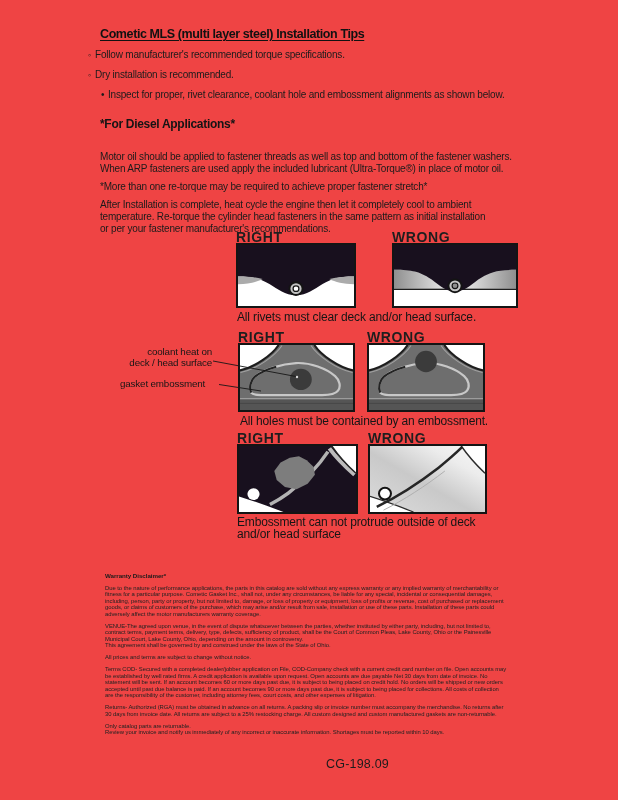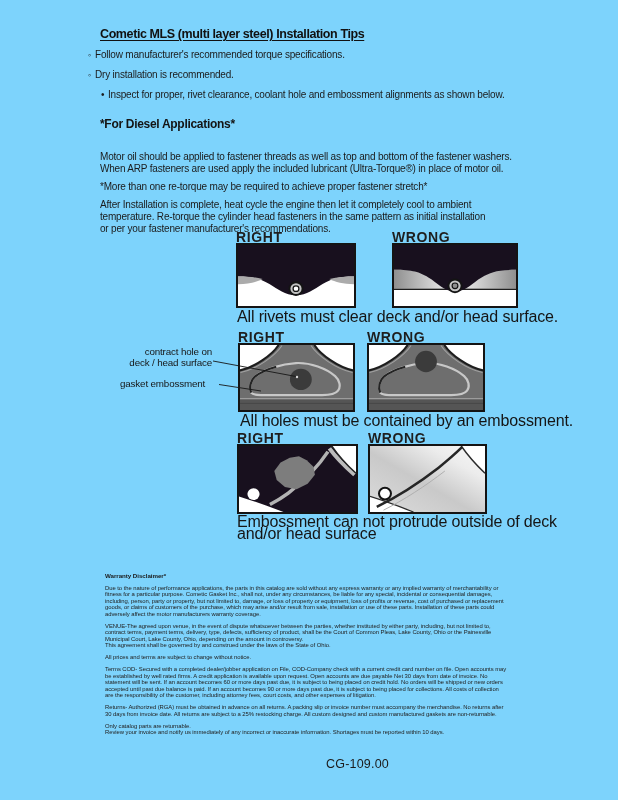--- a/index.html
+++ b/index.html
@@ -1,16 +1,16 @@
 <!DOCTYPE html>
 <html><head>
 <meta charset="utf-8">
 <style>
   html,body{margin:0;padding:0;background:#e9e9e9;}
-  #page{position:relative;width:618px;height:800px;background:#7dd3fc;overflow:hidden;
+  #page{position:relative;width:618px;height:800px;background:#ef4444;overflow:hidden;
         font-family:"Liberation Sans","DejaVu Sans",sans-serif;color:#1b1b1b;}
   .abs{position:absolute;}
   .pre{white-space:pre-line;}
 
   
   #doc-title{left:100px;top:27px;font-size:12.5px;font-weight:700;letter-spacing:-0.4px;
              color:#111;text-decoration:underline;text-underline-offset:2px;text-decoration-thickness:1.4px;}
 
   
   #tips{left:88px;top:45px;width:440px;font-size:10px;letter-spacing:-0.2px;line-height:19px;}
@@ -23,21 +23,21 @@
   #diesel{left:100px;top:117px;width:430px;}
   #diesel h2{margin:0 0 20px 0;font-size:12px;font-weight:700;letter-spacing:-0.3px;color:#141414;}
   #diesel p{margin:0 0 6px 0;font-size:10px;line-height:12px;letter-spacing:-0.2px;}
 
   
   .rw-label{font-size:14px;font-weight:700;letter-spacing:0.6px;color:#1e1e1e;}
   .dbox{box-sizing:border-box;background:#fff;}
   .b1{border:2.5px solid #141414;}
   .b2{border:2px solid #141414;}
   .dbox svg{display:block;width:100%;height:100%;}
-  .caption{font-size:16px;letter-spacing:-0.15px;color:#151515;line-height:12px;}
+  .caption{font-size:12px;letter-spacing:-0.15px;color:#151515;line-height:12px;}
   .callout{font-size:9.8px;letter-spacing:-0.15px;color:#161616;line-height:10.6px;}
   #coolant-label{left:100px;top:347px;width:112px;text-align:right;}
   #embossment-label{left:120px;top:379px;}
   #leader-overlay{left:0;top:0;width:618px;height:800px;pointer-events:none;}
 
   
   #disclaimer{left:105px;top:573px;width:445px;font-size:5.9px;line-height:6.5px;letter-spacing:-0.05px;color:#222;}
   #disclaimer h3{margin:0 0 5px 0;font-size:6.2px;font-weight:700;color:#1a1a1a;}
   #disclaimer p{margin:0 0 5.5px 0;}
 
@@ -99,21 +99,21 @@
       <circle cx="63" cy="43.5" r="6.8" fill="#c6c6c6" stroke="#141414" stroke-width="2"></circle>
       <circle cx="63" cy="43.5" r="3" fill="#8f8f8f" stroke="#141414" stroke-width="1.2"></circle>
     </svg>
   </div>
 
   <div class="abs caption" style="left:237px;top:311px;">All rivets must clear deck and/or head surface.</div>
 
   <div class="abs rw-label" style="left:238px;top:329px;width:117px;">RIGHT</div>
   <div class="abs rw-label" style="left:367px;top:329px;width:118px;">WRONG</div>
 
-  <div class="abs callout pre" id="coolant-label">contract hole on
+  <div class="abs callout pre" id="coolant-label">coolant heat on
 deck / head surface</div>
   <div class="abs callout" id="embossment-label">gasket embossment</div>
 
   <div class="abs dbox b2" style="left:238px;top:343px;width:117px;height:69px;">
     <svg viewBox="0 0 117 69" preserveAspectRatio="none">
       <rect x="0" y="0" width="117" height="69" fill="#6e6e6e"></rect>
       <rect x="0" y="56.5" width="117" height="12.5" fill="#555555"></rect>
       <rect x="0" y="56.5" width="117" height="1.1" fill="#b0b0b0"></rect>
       <rect x="0" y="61.5" width="117" height="0.9" fill="#454545"></rect>
       <path d="M0 0 H40 C33.5 10.5 15.5 23.5 0 27 Z" fill="#ffffff"></path>
@@ -208,15 +208,15 @@
 be established by well rated firms.  A credit application is available upon request.  Open accounts are due payable Net 30 days from date of invoice.  No
 statement will be sent.  If an account becomes 60 or more days past due, it is subject to being placed on credit hold.  No orders will be shipped or new orders
 accepted until past due balance is paid.  If an account becomes 90 or more days past due, it is subject to being placed for collections.  All costs of collection
 are the responsibility of the customer, including attorney fees, court costs, and other expenses of litigation.</p>
     <p class="pre">Returns- Authorized (RGA) must be obtained in advance on all returns.  A packing slip or invoice number must accompany the merchandise.  No returns after
 30 days from invoice date.  All returns are subject to a 25% restocking charge.  All custom designed and custom manufactured gaskets are non-returnable.</p>
     <p class="pre">Only catalog parts are returnable.
 Review your invoice and notify us immediately of any incorrect or inaccurate information.  Shortages must be reported within 10 days.</p>
   </div>
 
-  <div id="page-code" class="abs">CG-109.00</div>
+  <div id="page-code" class="abs">CG-198.09</div>
 
 </div>
 
 </body></html>

